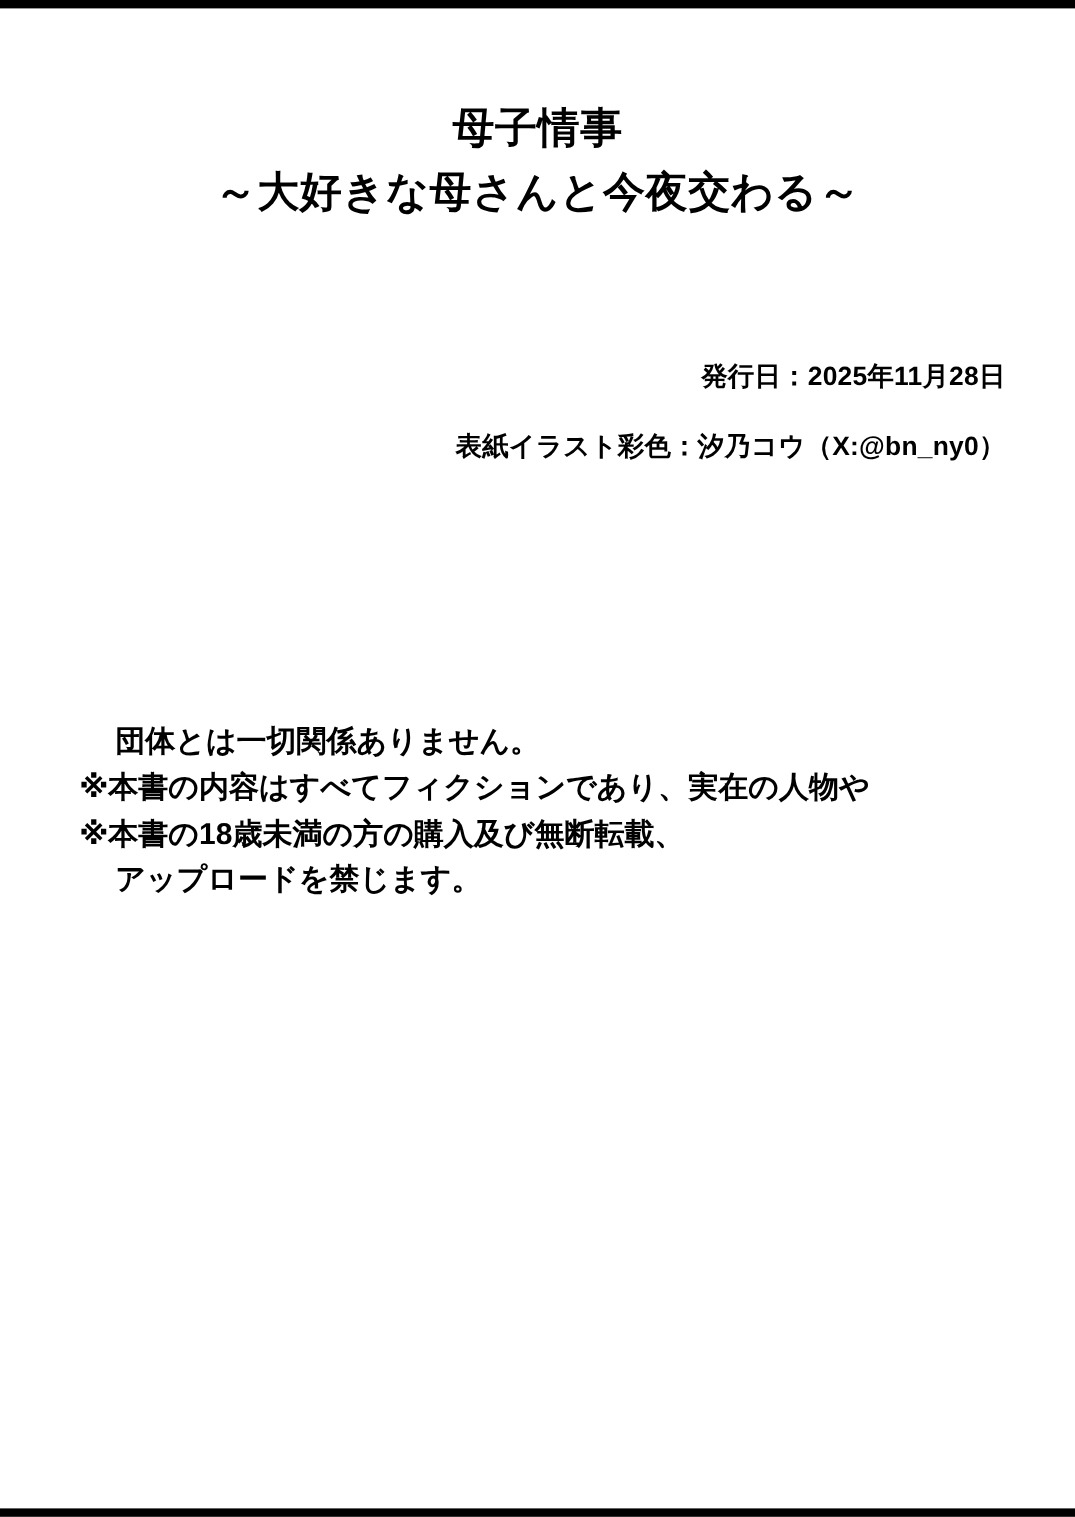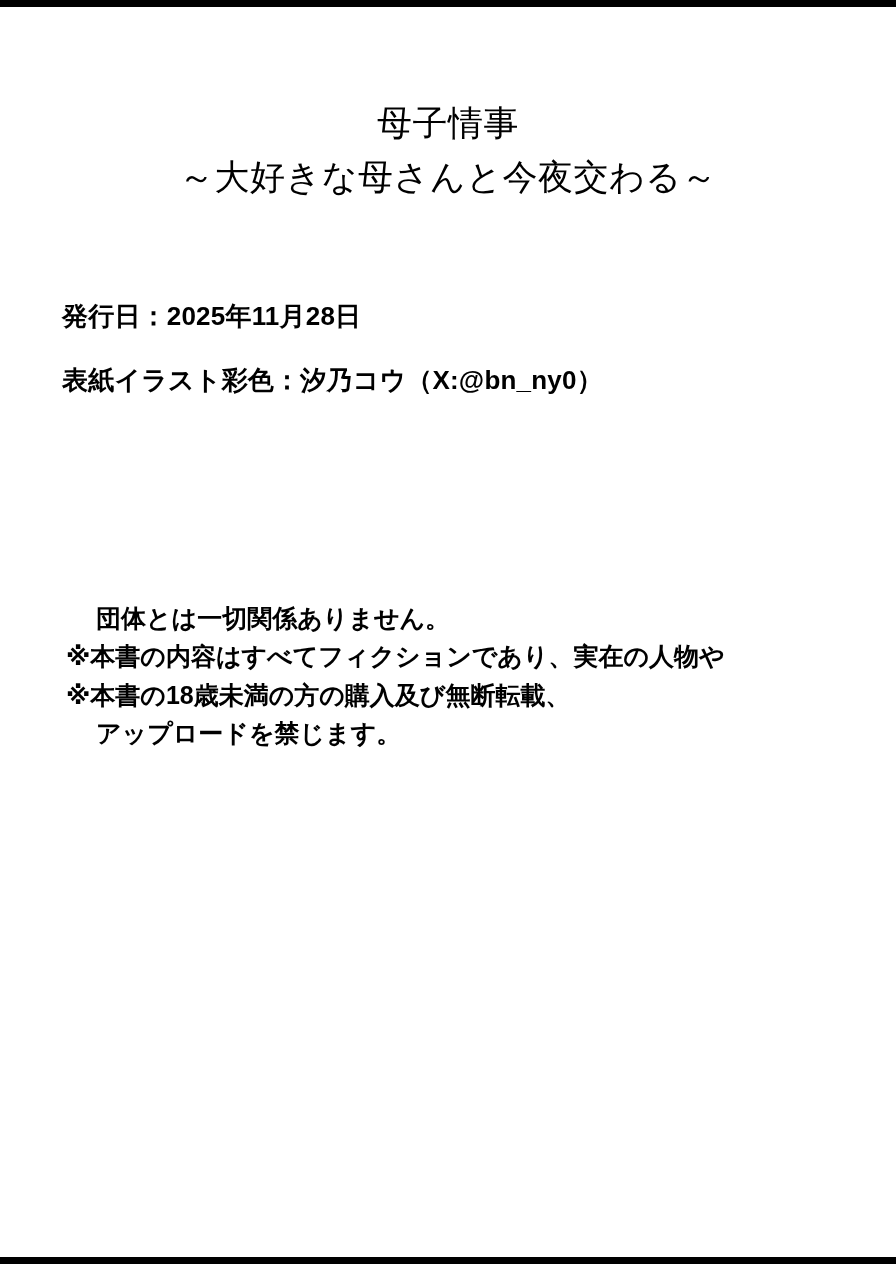--- a/index.html
+++ b/index.html
@@ -26,42 +26,43 @@
     left: 0;
     width: 896px;
     height: 7px;
     background: #000000;
   }
   .border-top { top: 0; }
   .border-bottom { bottom: 0; }
 
   .colophon-title {
     position: absolute;
-    top: 96px;
+    top: 80px;
     left: 0;
     width: 896px;
     text-align: center;
-    font-weight: normal;
+    font-weight: bold;
     font-size: 35px;
     line-height: 1.55;
     letter-spacing: 0.5px;
   }
   .colophon-title .line {
     display: block;
   }
 
   .details {
     position: absolute;
     top: 298px;
-    left: 62px;
+    left: 48px;
     width: 790px;
     font-weight: bold;
-    font-size: 26px;
+    font-size: 22px;
     line-height: 1.45;
     letter-spacing: 0.2px;
+    text-align: right;
   }
   .detail-block {
     margin-bottom: 26px;
   }
   .detail-block .line {
     display: block;
     white-space: pre;
   }
   .indented {
     padding-left: 78px;

